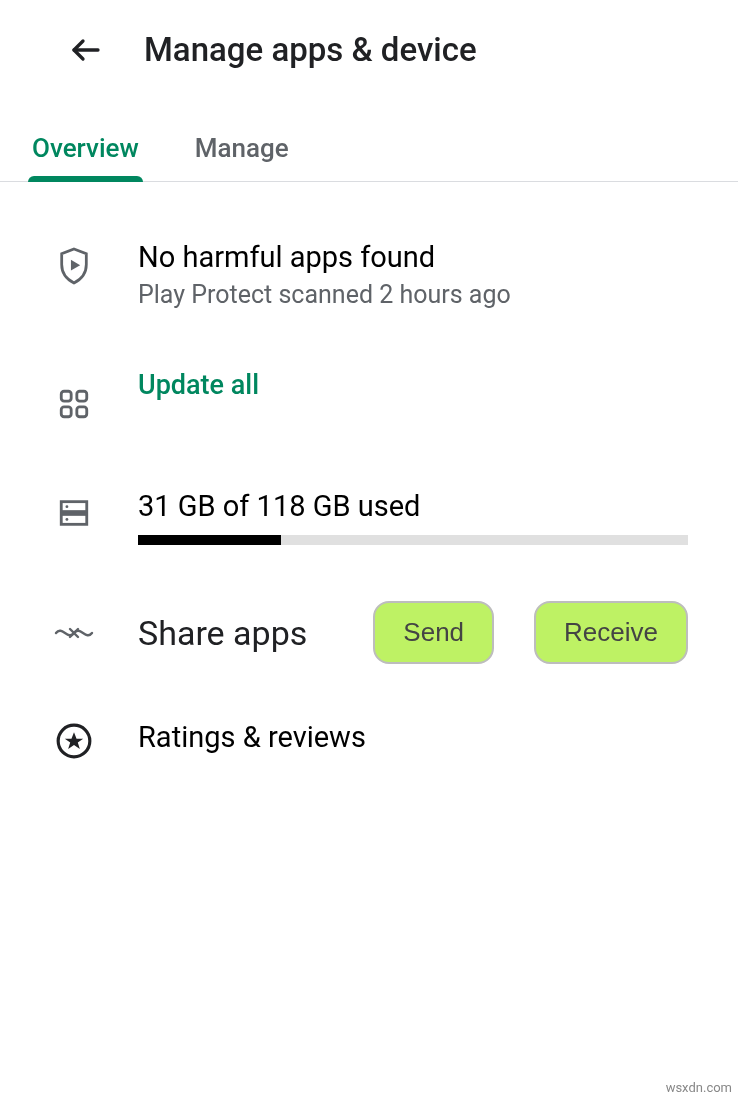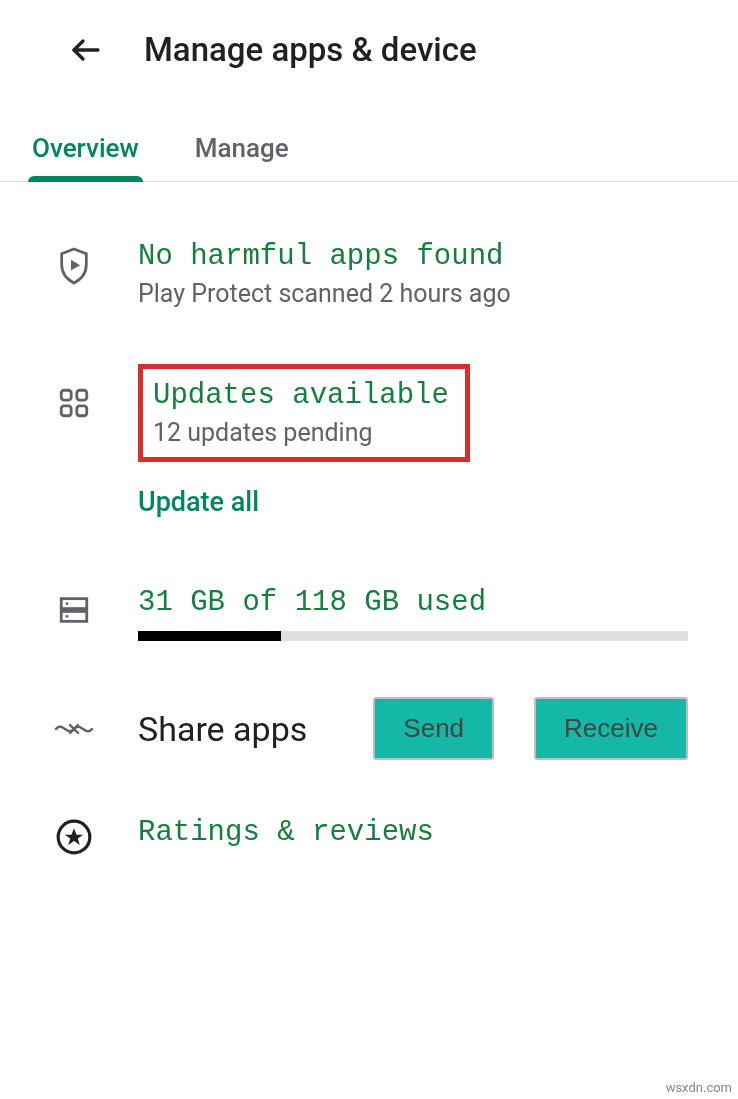--- a/index.html
+++ b/index.html
@@ -59,23 +59,22 @@
       width: 48px;
       display: flex;
       justify-content: center;
       padding-top: 6px;
       flex-shrink: 0;
     }
     .body-col { flex: 1; }
     .sec-title {
       font-size: 29px;
       font-weight: 400;
-      color: #15803d;
+      color: #000000;
       margin-bottom: 6px;
-      font-family: Liberation Mono, monospace;
     }
     .sec-sub {
       font-size: 25px;
       color: #5f6368;
       font-weight: 400;
     }
     .highlight-box {
       border: 5px solid #d62e2e;
       padding: 10px 16px 10px 10px;
       display: inline-block;
@@ -108,22 +107,22 @@
       align-items: center;
       padding: 28px 50px;
       gap: 40px;
     }
     .share-label {
       font-size: 34px;
       flex: 1;
     }
     .btn-outline {
       border: 2px solid #bdbdbd;
-      border-radius: 3px;
-      background: #14b8a6;
+      border-radius: 16px;
+      background: #bef264;
       font-size: 26px;
       color: #444;
       padding: 14px 28px;
       cursor: pointer;
       font-weight: 400;
     }
     .watermark {
       position: fixed;
       right: 6px;
       bottom: 4px;
@@ -167,24 +166,20 @@
   <div class="section" style="align-items:flex-start;">
     <div class="icon-col" style="padding-top:22px;">
       <svg width="34" height="34" viewBox="0 0 24 24" fill="none" stroke="#5f6368" stroke-width="2">
           <rect x="3" y="3" width="7" height="7" rx="2"></rect>
           <rect x="14" y="3" width="7" height="7" rx="2"></rect>
           <rect x="3" y="14" width="7" height="7" rx="2"></rect>
           <rect x="14" y="14" width="7" height="7" rx="2"></rect>
         </svg>
     </div>
     <div class="body-col">
-      <div class="highlight-box">
-        <div class="sec-title">Updates available</div>
-        <div class="sec-sub">12 updates pending</div>
-      </div>
       <div class="link-row">
         <div class="link">Update all</div>
       </div>
     </div>
   </div>
 
   <div class="section" style="padding-top:40px;">
     <div class="icon-col">
       <svg width="34" height="36" viewBox="0 0 24 24" fill="none" stroke="#5f6368" stroke-width="2">
           <rect x="3" y="4" width="18" height="7"></rect>

